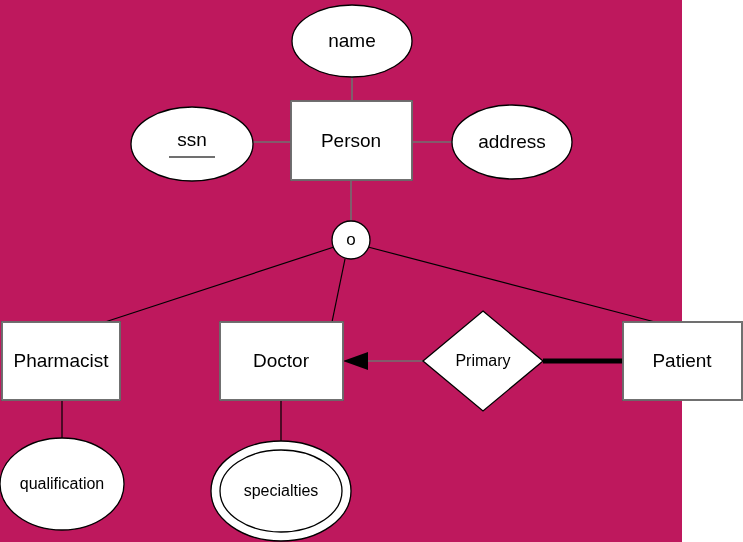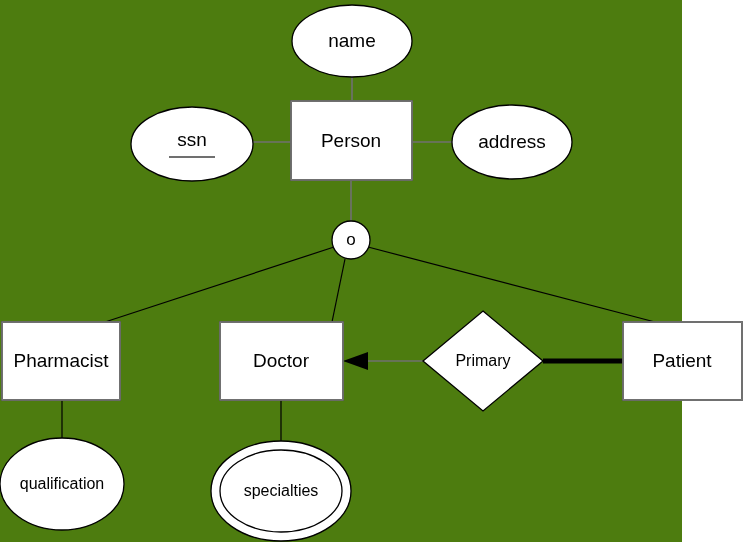--- a/index.html
+++ b/index.html
@@ -10,21 +10,21 @@
   body {
     width: 743px;
     height: 542px;
     overflow: hidden;
     font-family: "Liberation Sans", sans-serif;
   }
   #diagram-root {
     position: relative;
     width: 682px;
     height: 542px;
-    background: #4d7c0f;
+    background: #be185d;
   }
   svg#er-svg {
     display: block;
     width: 743px;
     height: 542px;
   }
   .entity-box {
     fill: #ffffff;
     stroke: #000000;
     stroke-width: 1.6;

